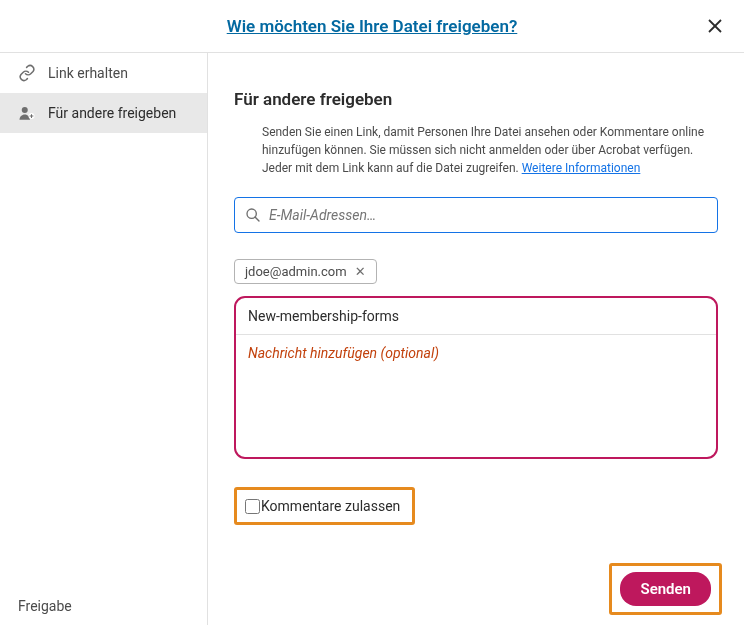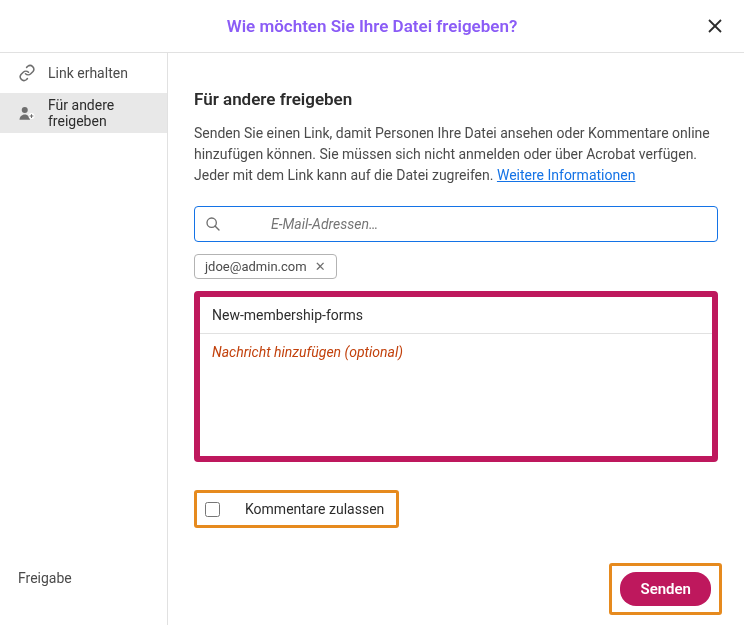--- a/index.html
+++ b/index.html
@@ -19,21 +19,22 @@
       height: 53px;
       border-bottom: 1px solid #e1e1e1;
       display: flex;
       align-items: center;
       justify-content: center;
       position: relative;
     }
     .title {
       font-size: 17px;
       font-weight: 600;
-      color: #8b5cf6;
+      color: #0369a1;
+      text-decoration: underline;
     }
     .close-btn {
       position: absolute;
       right: 18px;
       top: 50%;
       transform: translateY(-50%);
       width: 22px;
       height: 22px;
       display: flex;
       align-items: center;
@@ -41,21 +42,21 @@
       cursor: pointer;
       font-size: 22px;
       line-height: 1;
       color: #2c2c2c;
     }
     .body {
       display: flex;
       height: calc(100% - 53px);
     }
     .sidebar {
-      width: 168px;
+      width: 208px;
       border-right: 1px solid #e1e1e1;
       background: #fff;
       position: relative;
       display: flex;
       flex-direction: column;
     }
     .sidebar-list {
       flex: 0 0 auto;
     }
     .sidebar-item {
@@ -76,56 +77,56 @@
       width: 18px;
       height: 18px;
       display: flex;
       align-items: center;
       justify-content: center;
       color: #6e6e6e;
       flex-shrink: 0;
     }
     .sidebar-footer {
       margin-top: auto;
-      padding: 0 0 36px 18px;
+      padding: 0 0 8px 18px;
       font-size: 14px;
       color: #4b4b4b;
       line-height: 1.6;
     }
     .main {
       flex: 1;
       padding: 36px 26px 20px 26px;
       position: relative;
     }
     .section-heading {
       font-size: 17px;
       font-weight: 600;
       color: #2c2c2c;
       margin-bottom: 14px;
     }
     .description {
-      font-size: 14px;
+      font-size: 12px;
       color: #4b4b4b;
       line-height: 1.5;
       margin-bottom: 20px;
+      margin-left: 28px;
     }
     .link {
       color: #1473e6;
       text-decoration: underline;
       cursor: pointer;
     }
     .search-row {
       border: 1.5px solid #1473e6;
       border-radius: 4px;
       height: 36px;
       display: flex;
       align-items: center;
       padding: 0 10px;
       margin-bottom: 12px;
-      gap: 42px;
     }
     .search-row .mag {
       width: 16px;
       height: 16px;
       margin-right: 8px;
       color: #6e6e6e;
     }
     .search-input {
       flex: 1;
       border: none;
@@ -138,30 +139,31 @@
     .chip {
       display: inline-flex;
       align-items: center;
       border: 1px solid #b3b3b3;
       border-radius: 4px;
       padding: 4px 10px;
       font-size: 13px;
       color: #4b4b4b;
       margin-bottom: 12px;
       cursor: default;
+      margin-top: 14px;
     }
     .chip-x {
       margin-left: 8px;
       font-size: 13px;
       color: #6e6e6e;
       cursor: pointer;
     }
     .compose-box {
-      border: 6px solid #be185d;
-      border-radius: 4px;
+      border: 2px solid #be185d;
+      border-radius: 11px;
       overflow: hidden;
     }
     .compose-title {
       padding: 10px 12px;
       font-size: 14px;
       color: #2c2c2c;
       border-bottom: 1px solid #e1e1e1;
       outline: none;
     }
     .compose-body {
@@ -169,21 +171,21 @@
       min-height: 122px;
       font-size: 14px;
       font-style: italic;
       color: #c2410c;
       outline: none;
     }
     .checkbox-row {
       margin-top: 28px;
       display: inline-flex;
       align-items: center;
-      gap: 25px;
+      gap: 1px;
       padding: 8px 12px 8px 8px;
       font-size: 14px;
       color: #2c2c2c;
     }
     .highlight-box {
       border: 3px solid #e68a1e;
       border-radius: 3px;
     }
     .checkbox-row input[type="checkbox"] {
       width: 15px;

